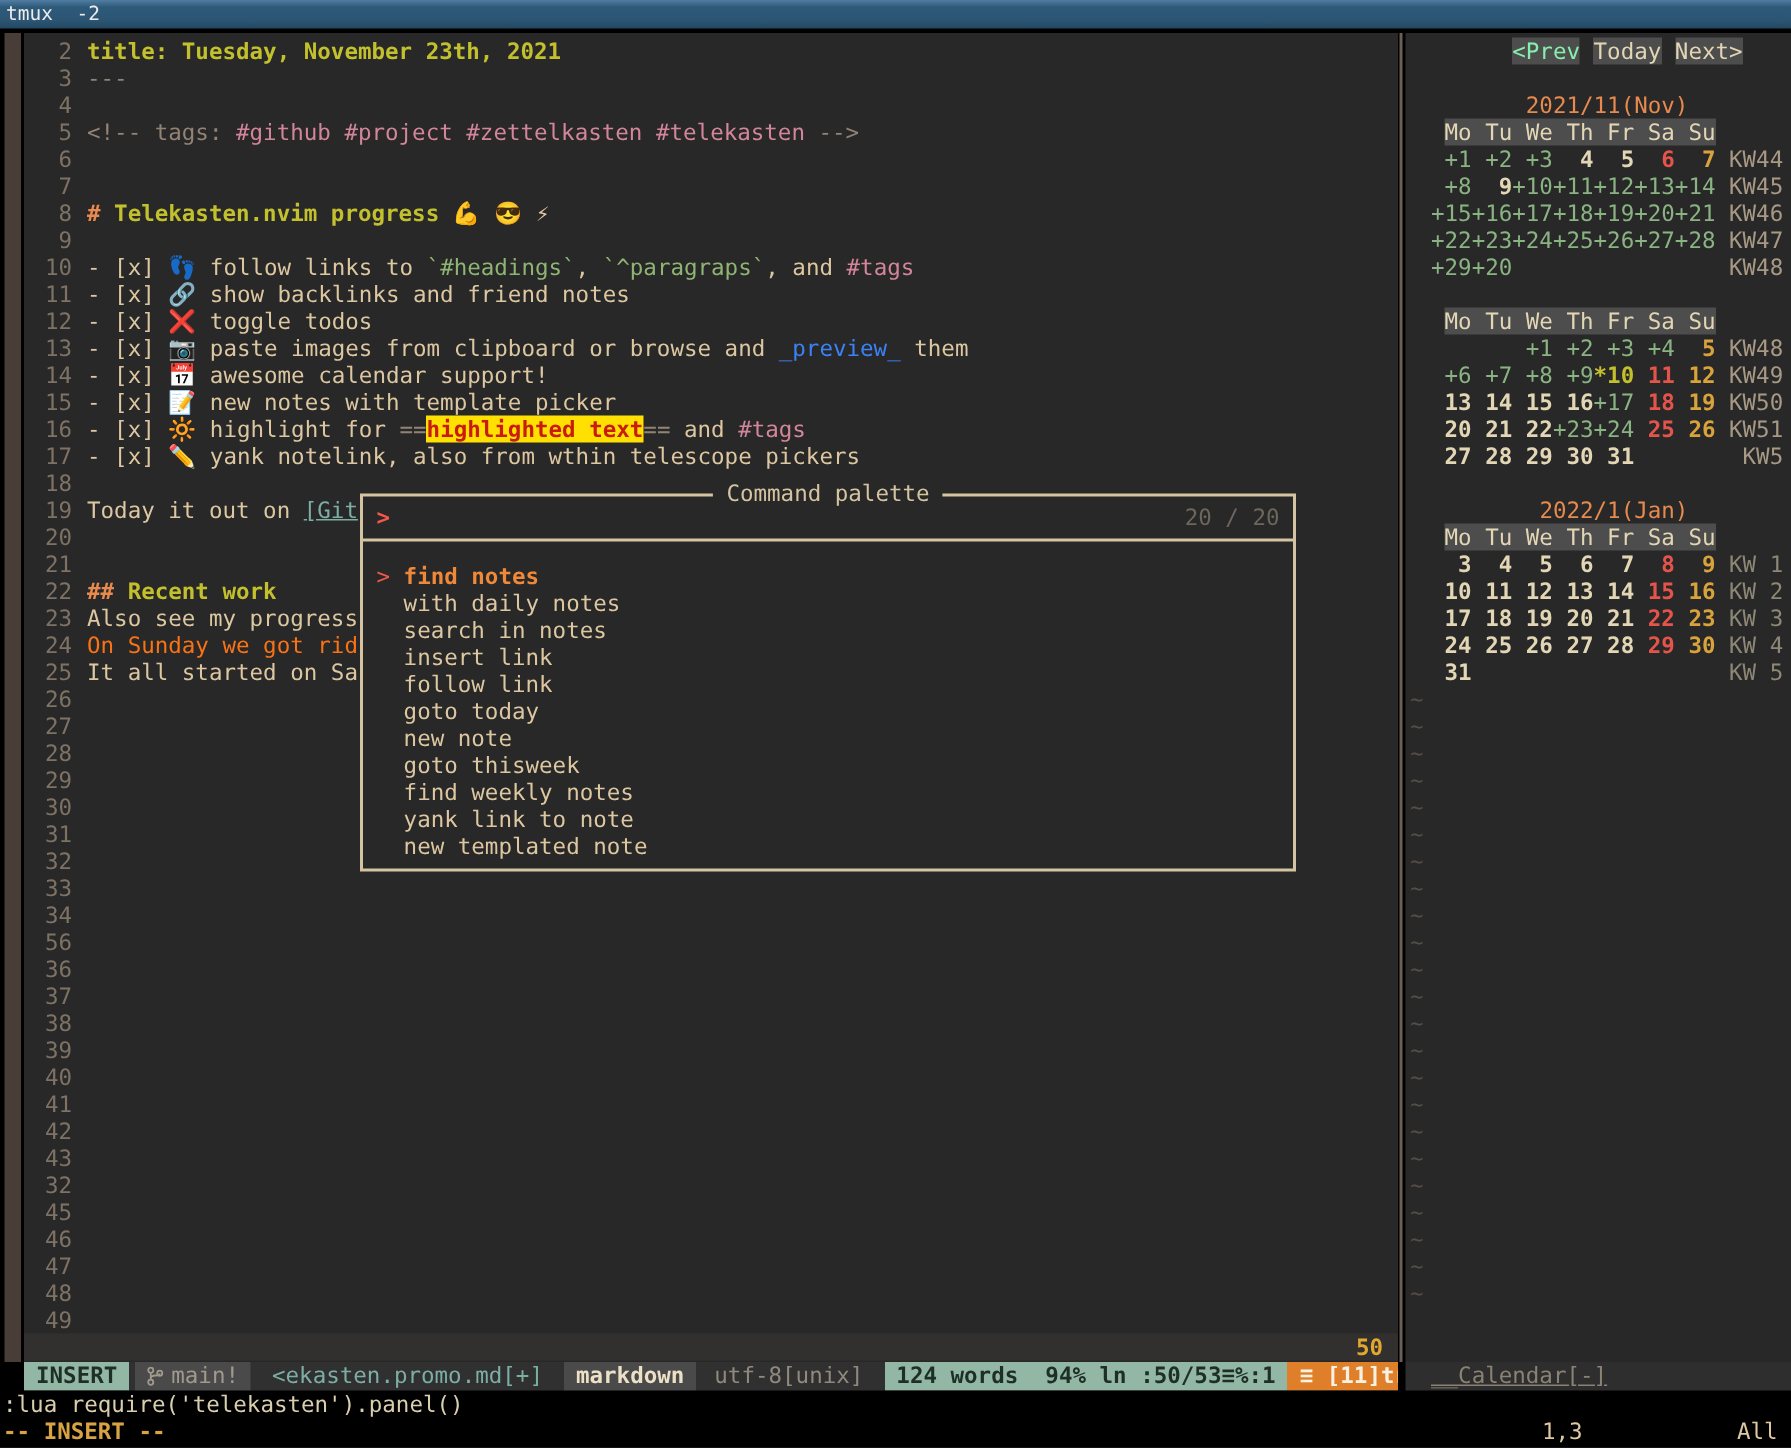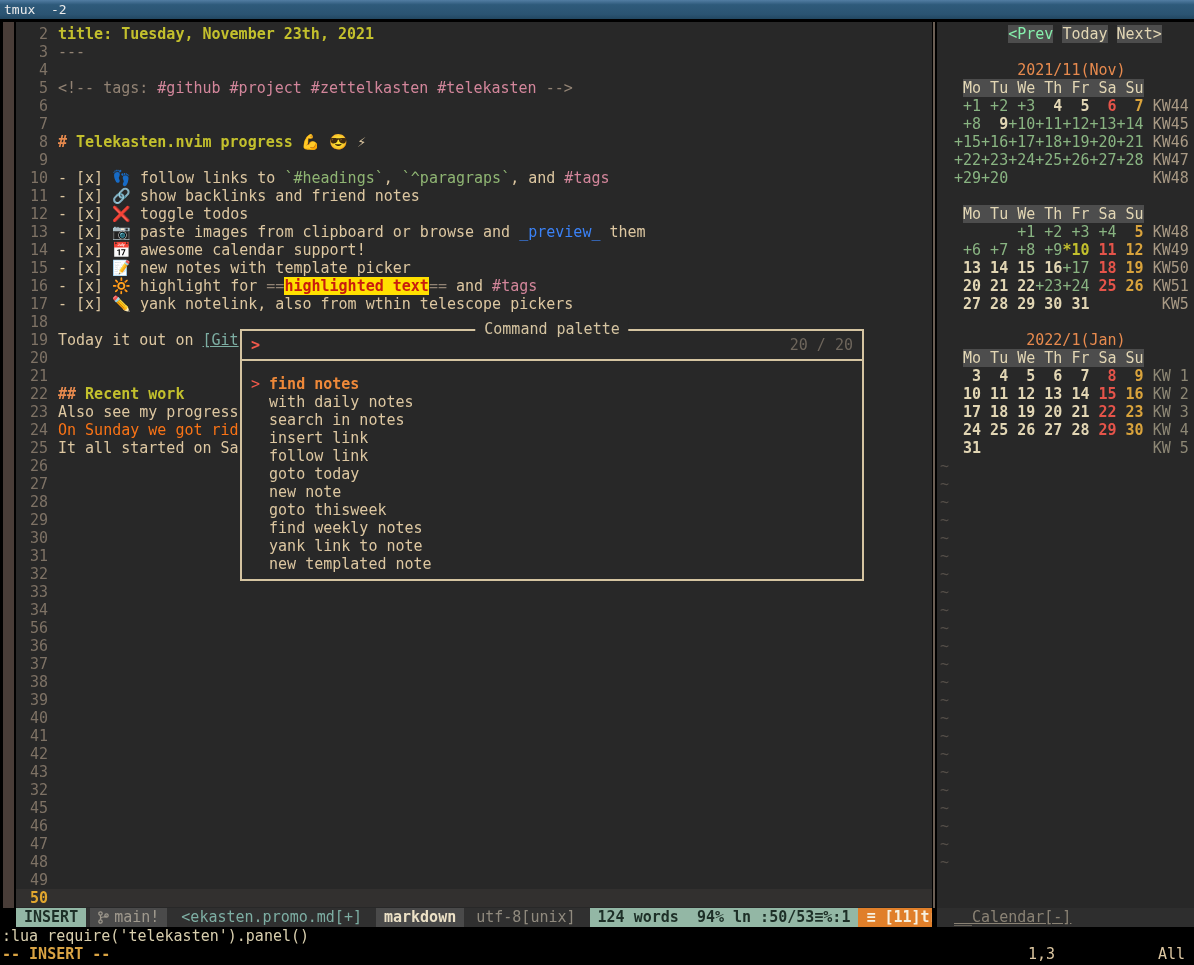--- a/index.html
+++ b/index.html
@@ -6,21 +6,21 @@
   body{
     width:1194px;height:965px;background:#000;position:relative;overflow:hidden;
     font-family:"DejaVu Sans Mono",monospace;font-size:15px;line-height:18px;color:#ddc7a1;
   }
   #tmux-bar{position:absolute;left:0;top:0;width:1194px;height:19px;box-sizing:border-box;
     background:linear-gradient(#527da3 0%,#2e5a7a 25%,#2b5472 75%,#224761 100%);
     color:#ececec;font-size:13px;line-height:19px;padding-left:4px;white-space:pre;}
   #left-strip{position:absolute;left:3px;top:22px;width:11px;height:886px;background:#493d38;}
   #editor{position:absolute;left:16px;top:22px;width:916px;height:886px;background:#282828;padding-top:3px;box-sizing:border-box;overflow:hidden;}
   .eline{height:18px;white-space:pre;display:flex;}
-  .eline.cursor{background:#32302f;}
+  .eline.cursor{background:#32302f;justify-content:flex-end;}
   .lnum{width:32px;flex:none;text-align:right;color:#7e7265;}
   .eline.cursor .lnum{color:#e2a72e;font-weight:bold;}
   .ltext{padding-left:10px;white-space:pre;}
   #vsep{position:absolute;left:933px;top:22px;width:2px;height:886px;background:#6b5f55;}
   #calwin{position:absolute;left:937px;top:22px;width:257px;height:886px;background:#282828;padding-top:3px;box-sizing:border-box;overflow:hidden;}
   .cline{height:18px;white-space:pre;padding-left:17px;}
   .cline.tilde{padding-left:3px;color:#544e48;}
   #palette{position:absolute;left:240px;top:329px;width:624px;height:252px;box-sizing:border-box;
     background:#282828;border:2px solid #d5c4a1;z-index:5;}
   #palette-title{position:absolute;top:-11px;left:50%;transform:translateX(-50%);

